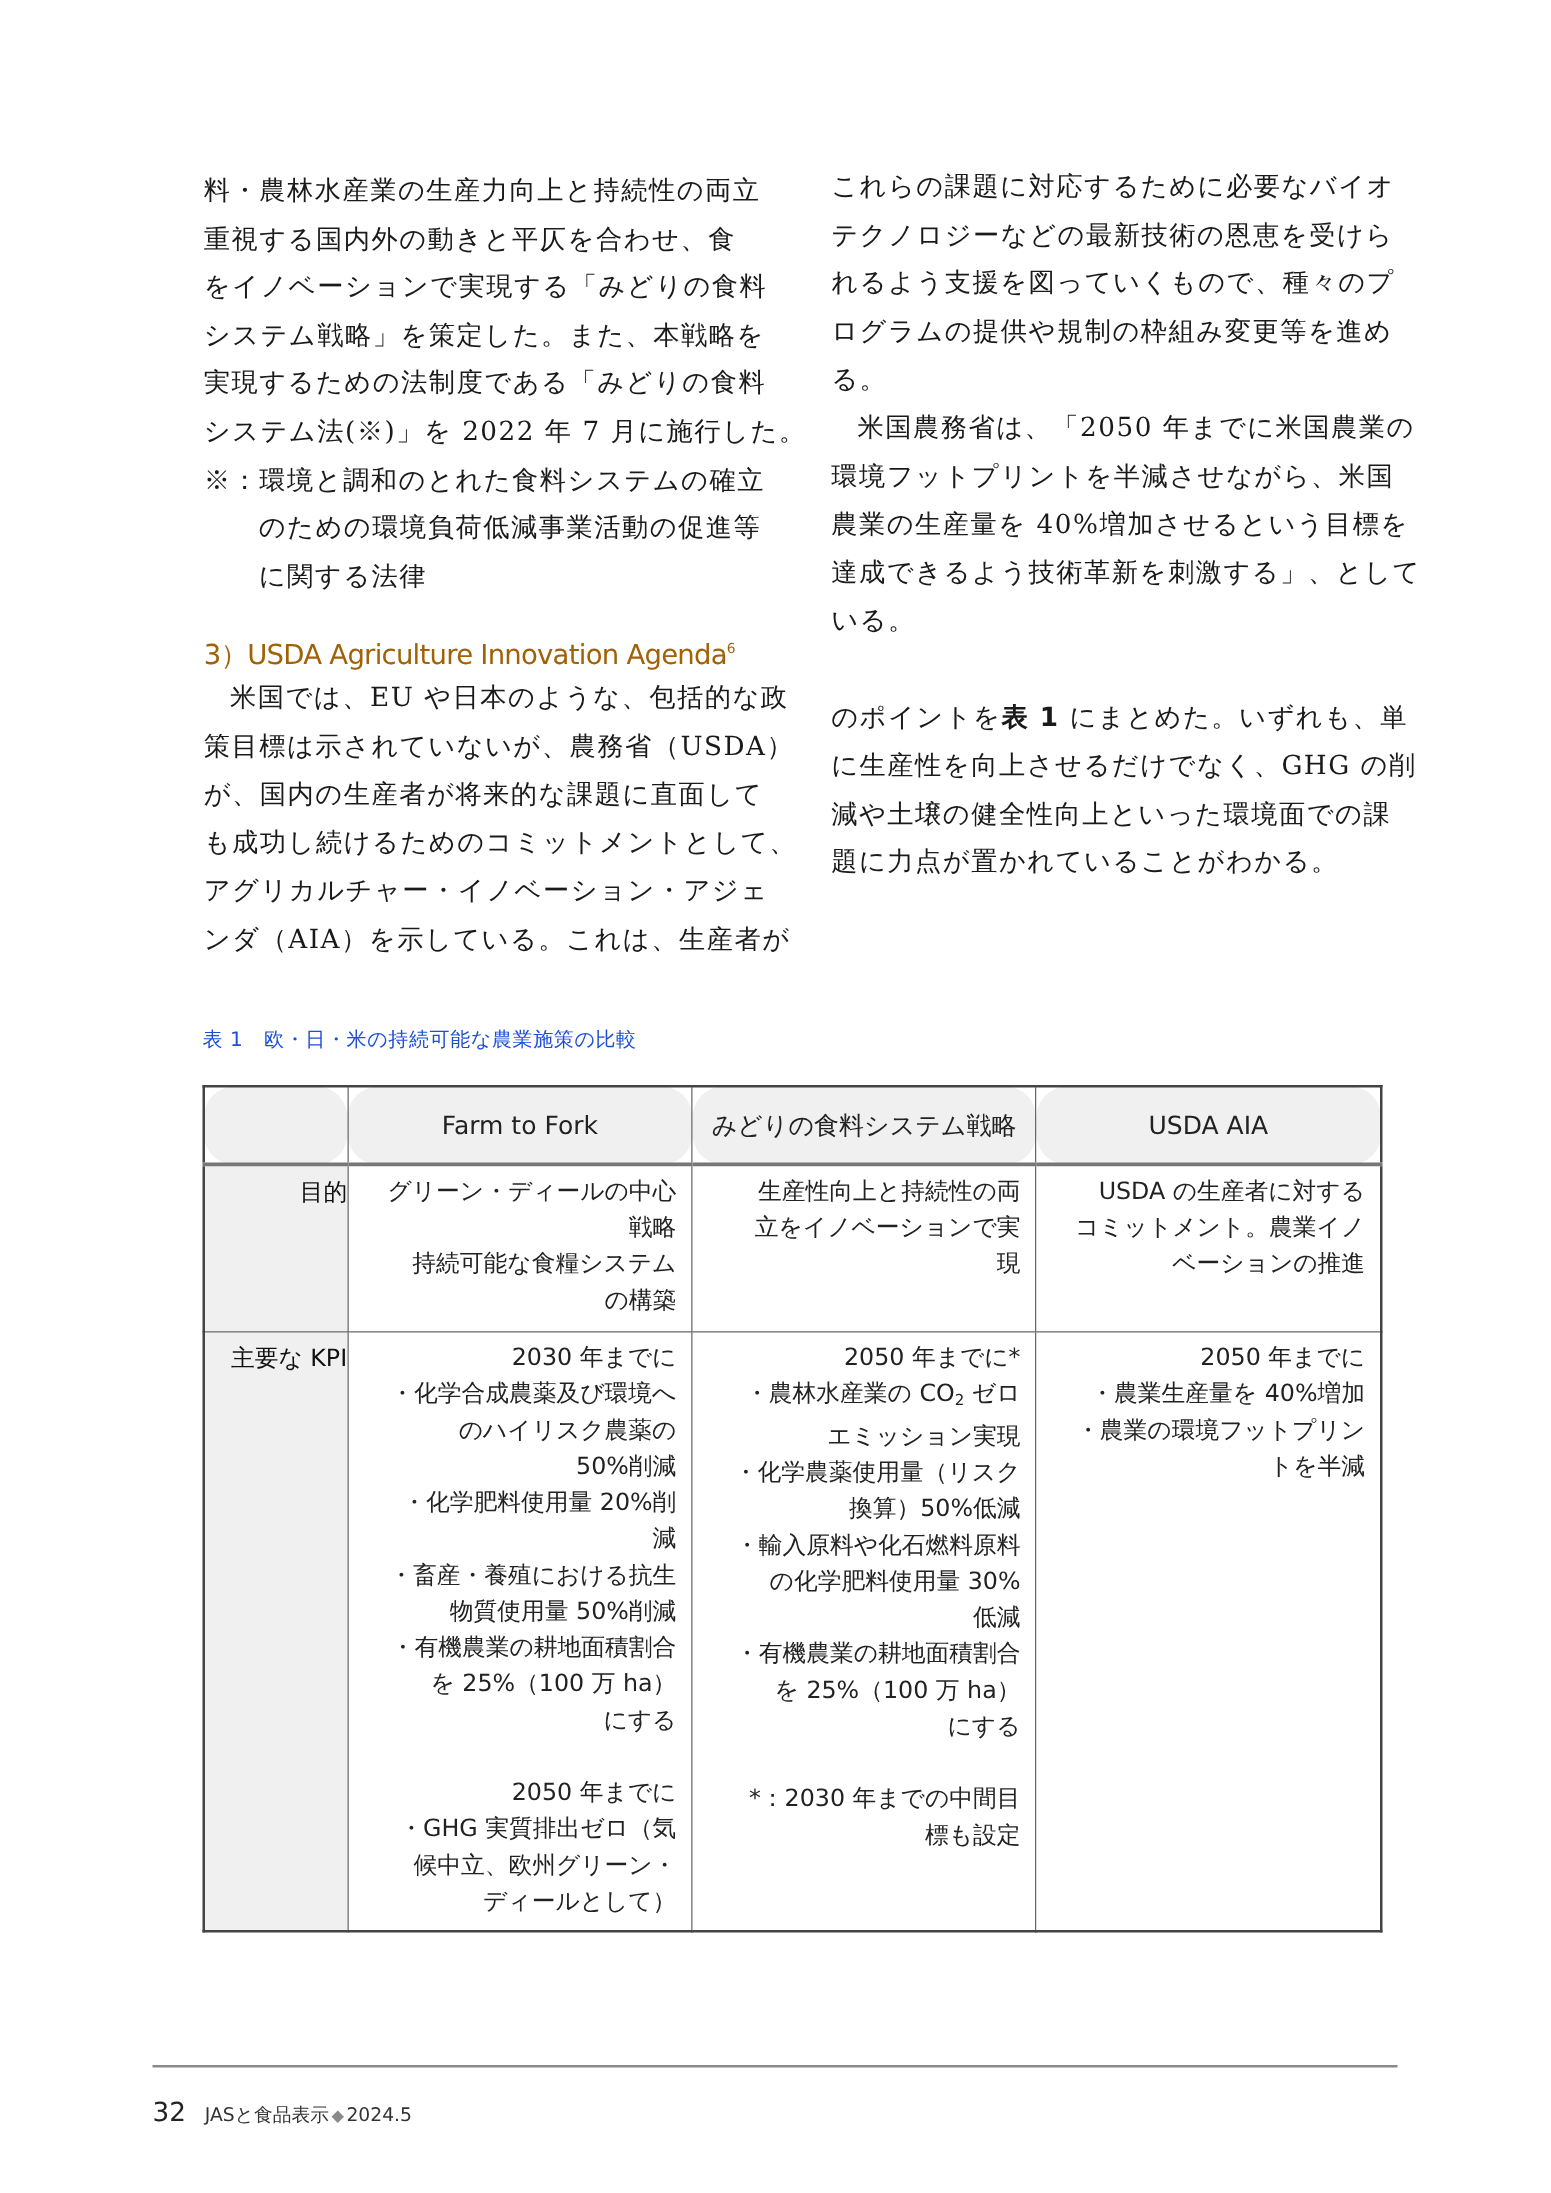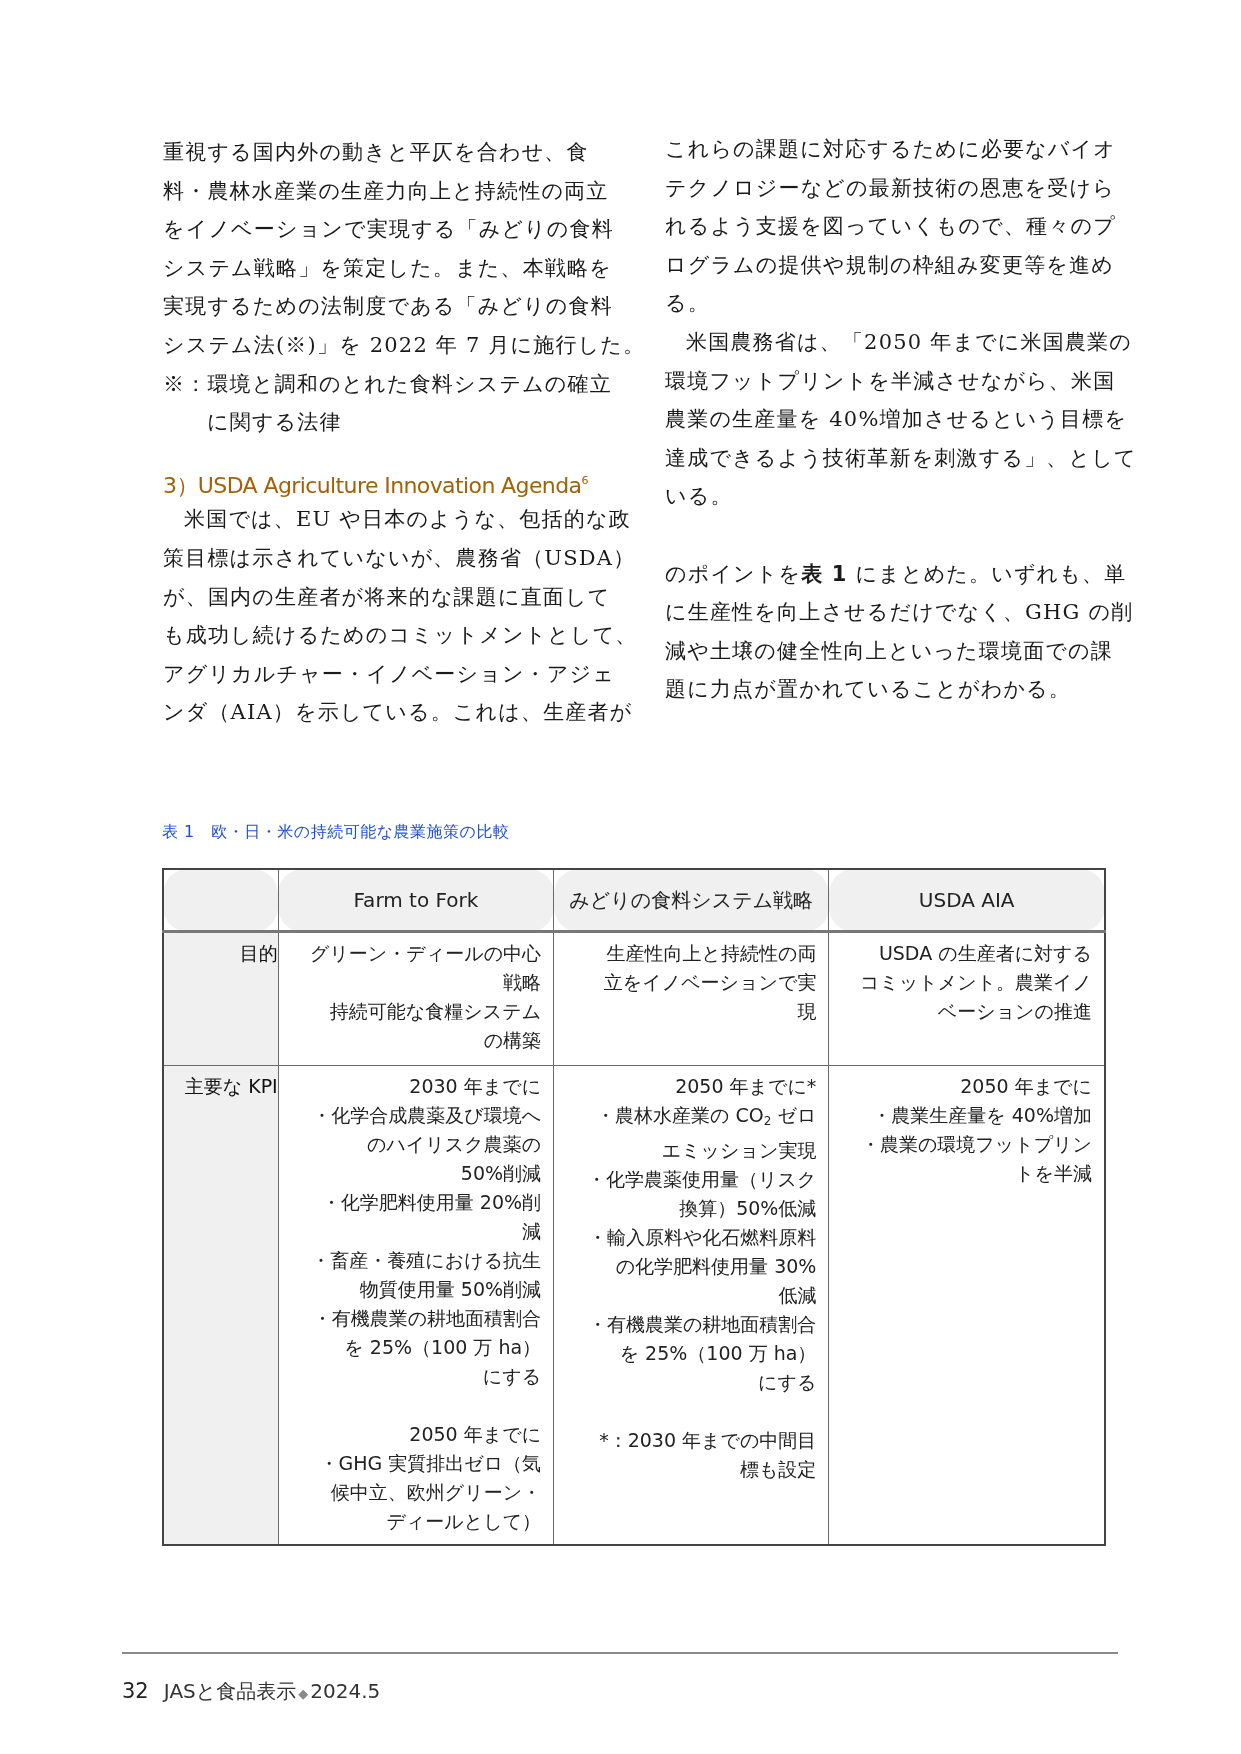--- a/index.html
+++ b/index.html
@@ -31,34 +31,35 @@
   .tline { display: block; white-space: nowrap; }
   .bullet { display: block; white-space: nowrap; padding-left: 4px; }
   .cont { display: block; white-space: nowrap; padding-left: 22px; }
   .spacer { display: block; height: 29px; }
   sub { font-size: 12px; vertical-align: -3px; }
   .row-goal td { height: 118px; }
 
   .footer-rule { position: absolute; left: 122px; top: 1652px; width: 996px; height: 2px; background: #8a8a8a; }
   .footer { position: absolute; left: 122px; top: 1678px; font-family: "DejaVu Sans", "Liberation Sans", sans-serif; white-space: nowrap; color: #333; }
   .footer .page-no { font-size: 21px; color: #222; margin-right: 10px; }
-  .footer .journal { font-size: 20px; }
+  .footer .journal { font-size: 15px; }
   .footer .diamond { color: #8a8a8a; font-size: 13px; margin: 0 2px; }
 </style>
 </head>
 <body>
 
 <div class="col col-left">
+  <span class="line">料・農林水産業の生産力向上と持続性の両立</span>
   <span class="line">重視する国内外の動きと平仄を合わせ、食</span>
-  <span class="line">料・農林水産業の生産力向上と持続性の両立</span>
   <span class="line">をイノベーションで実現する「みどりの食料</span>
   <span class="line">システム戦略」を策定した。また、本戦略を</span>
   <span class="line">実現するための法制度である「みどりの食料</span>
   <span class="line">システム法(※)」を 2022 年 7 月に施行した。</span>
   <span class="line">※：環境と調和のとれた食料システムの確立</span>
+  <span class="line note-indent">のための環境負荷低減事業活動の促進等</span>
   <span class="line note-indent">に関する法律</span>
   <span class="section-heading"><span>3）USDA Agriculture Innovation Agenda</span><sup>6</sup></span>
   <span class="line indent">米国では、EU や日本のような、包括的な政</span>
   <span class="line">策目標は示されていないが、農務省（USDA）</span>
   <span class="line">が、国内の生産者が将来的な課題に直面して</span>
   <span class="line">も成功し続けるためのコミットメントとして、</span>
   <span class="line">アグリカルチャー・イノベーション・アジェ</span>
   <span class="line">ンダ（AIA）を示している。これは、生産者が</span>
 </div>
 

